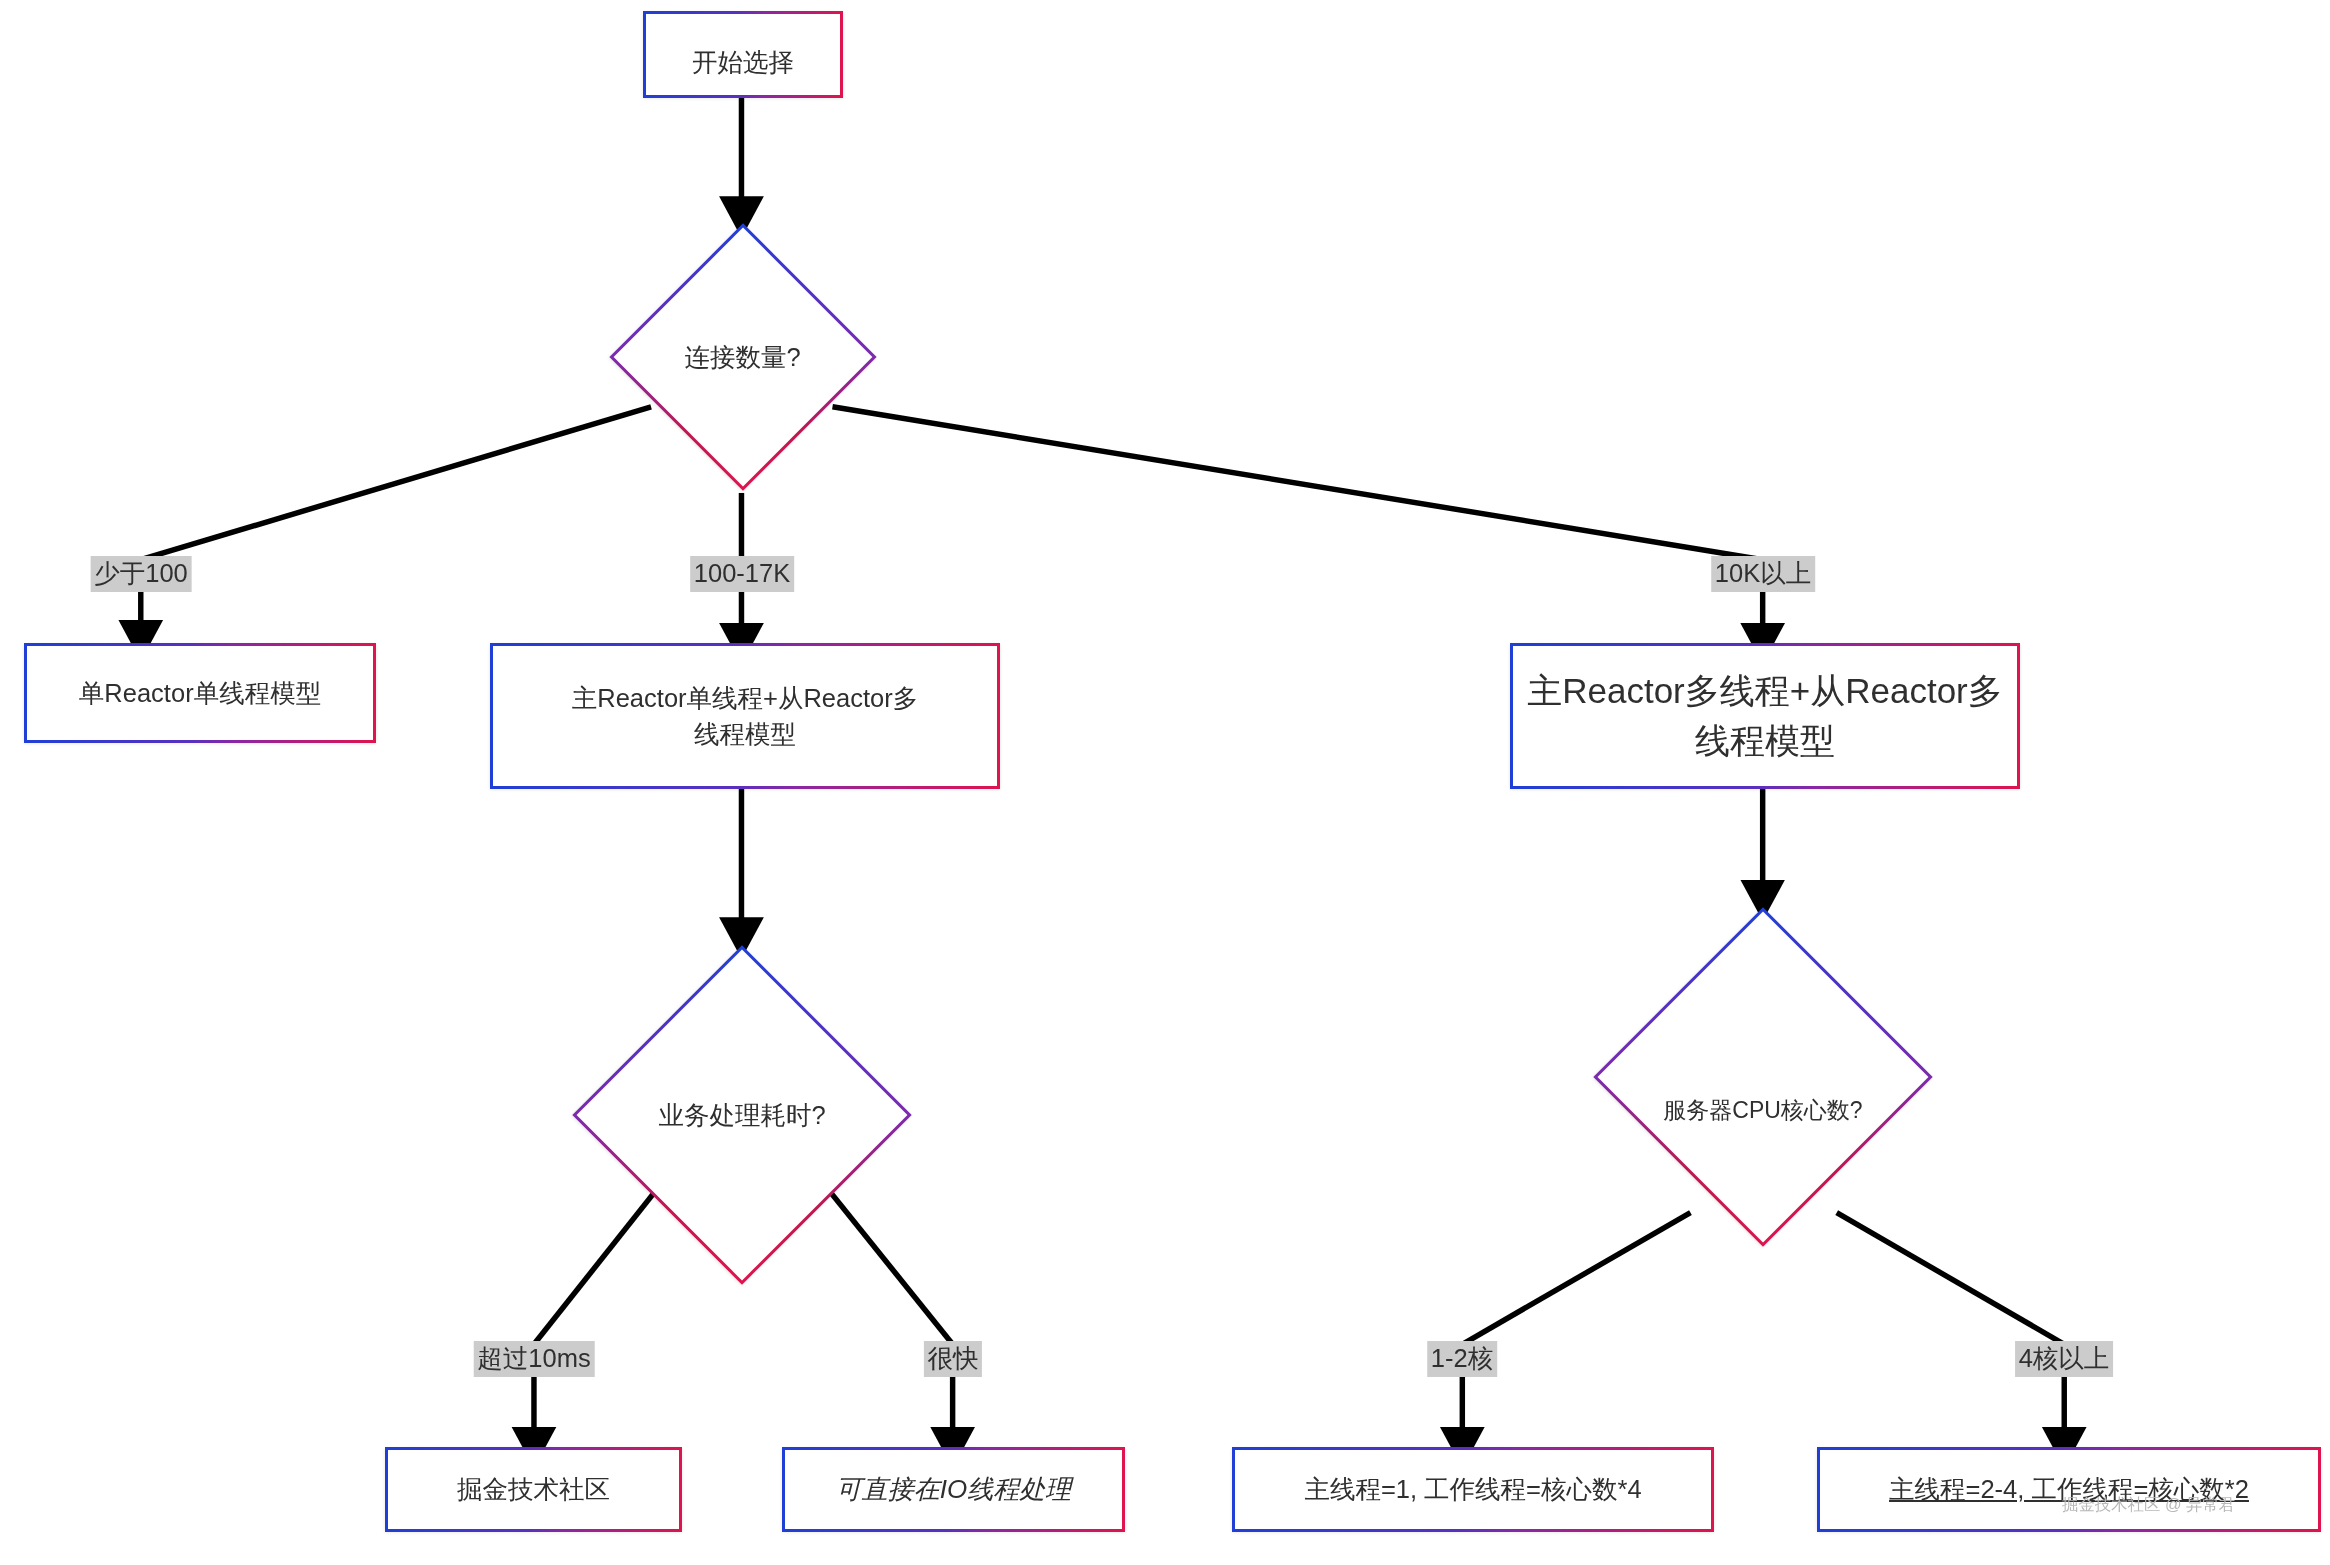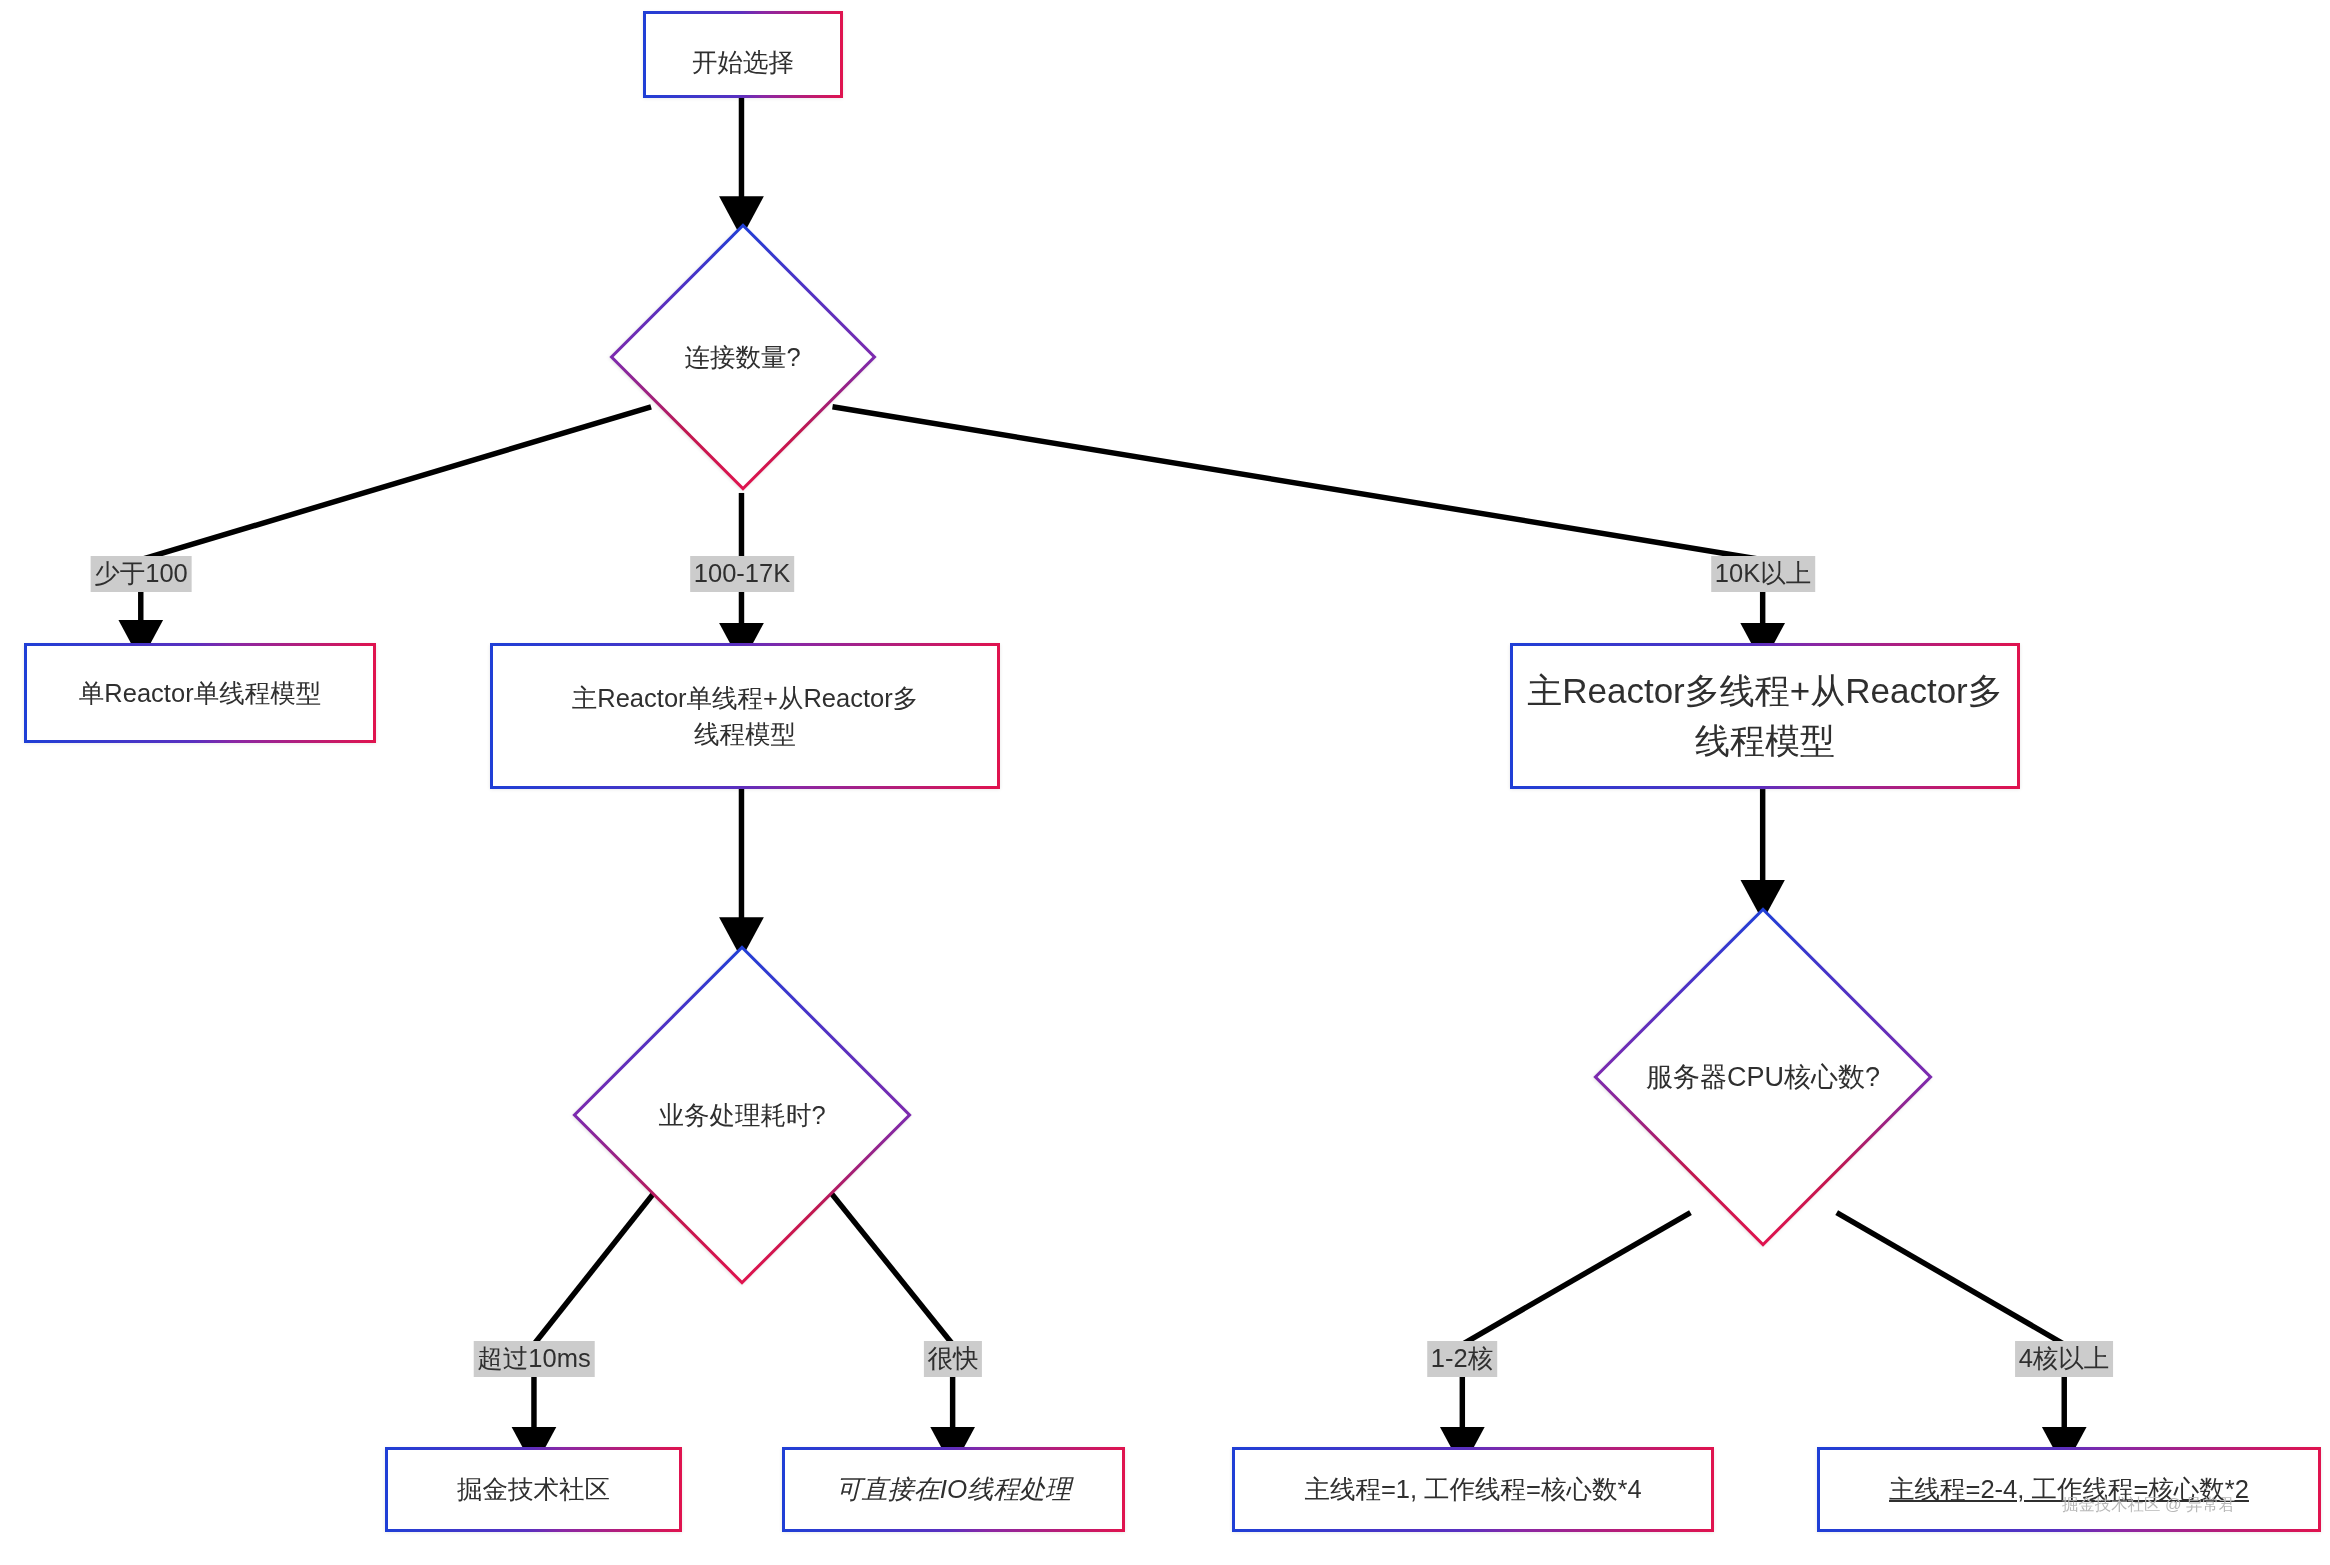--- a/index.html
+++ b/index.html
@@ -182,21 +182,21 @@
     <div class="dshape" style="width:240px; height:240px;">
         <i></i>
       </div>
     <div class="dlabel" style="font-size:25.5px;">业务处理耗时?</div>
   </div>
 
   <div class="node diamond" style="left:1593px; top:907px; width:340px; height:340px;">
     <div class="dshape" style="width:240px; height:240px;">
         <i></i>
       </div>
-    <div class="dlabel" style="font-size:27px;">服务器CPU核心数?</div>
+    <div class="dlabel" style="font-size:23px;margin-top:33px;">服务器CPU核心数?</div>
   </div>
 
   <div class="edge-label" style="top:1341px; font-size:25.5px; transform:translateX(-50%); left:534px;">超过10ms</div>
 
   <div class="edge-label" style="top:1341px; font-size:25.5px; transform:translateX(-50%); left:953px;">很快</div>
 
   <div class="edge-label" style="top:1341px; font-size:25.5px; transform:translateX(-50%); left:1462px;">1-2核</div>
 
   <div class="edge-label" style="top:1341px; font-size:25.5px; transform:translateX(-50%); left:2064px;">4核以上</div>
 

